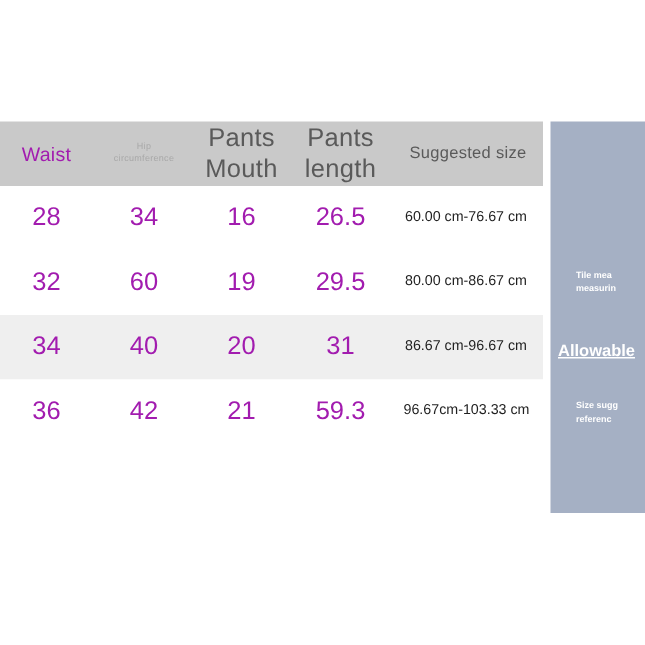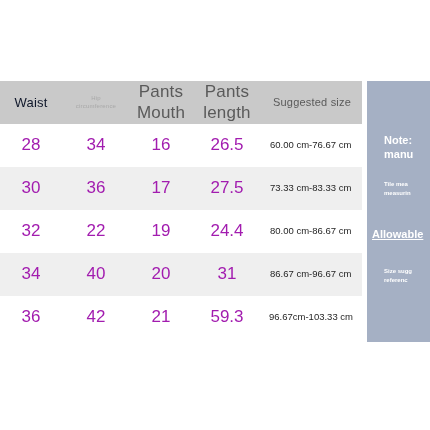--- a/index.html
+++ b/index.html
@@ -49,21 +49,21 @@
     padding: 0 2px;
     font-weight: normal;
     color: #555555;
     vertical-align: middle;
     text-align: center;
     letter-spacing: 0.2px;
   }
 
   th.h-waist {
     font-size: 13px;
-    color: #0f172a;
+    color: #a21caf;
   }
   th.h-hip {
     font-size: 6px;
     color: #a8a8a8;
     line-height: 1.35;
   }
   th.h-mouth, th.h-length {
     font-size: 17px;
     color: #5a5a5a;
     line-height: 1.25;
@@ -168,56 +168,45 @@
       </tr>
     </thead>
     <tbody>
       <tr class="odd">
         <td>28</td>
         <td>34</td>
         <td>16</td>
         <td>26.5</td>
         <td class="sugg">60.00 cm-76.67 cm</td>
       </tr>
-      <tr class="even">
-        <td>30</td>
-        <td>36</td>
-        <td>17</td>
-        <td>27.5</td>
-        <td class="sugg">73.33 cm-83.33 cm</td>
-      </tr>
       <tr class="odd">
         <td>32</td>
-        <td>22</td>
+        <td>60</td>
         <td>19</td>
-        <td>24.4</td>
+        <td>29.5</td>
         <td class="sugg">80.00 cm-86.67 cm</td>
       </tr>
       <tr class="even">
         <td>34</td>
         <td>40</td>
         <td>20</td>
         <td>31</td>
         <td class="sugg">86.67 cm-96.67 cm</td>
       </tr>
       <tr class="odd">
         <td>36</td>
         <td>42</td>
         <td>21</td>
         <td>59.3</td>
         <td class="sugg center">96.67cm-103.33 cm</td>
       </tr>
     </tbody>
   </table>
 
   <div class="note-panel">
-    <div class="blk-note">
-      <div class="heading">Note:</div>
-      <div class="heading">manu</div>
-    </div>
     <div class="blk-tile">
       <div class="body">Tile mea</div>
       <div class="body">measurin</div>
     </div>
     <div class="blk-allow">
       <div class="heading">Allowable</div>
     </div>
     <div class="blk-sizeref">
       <div class="body">Size sugg</div>
       <div class="body">referenc</div>

